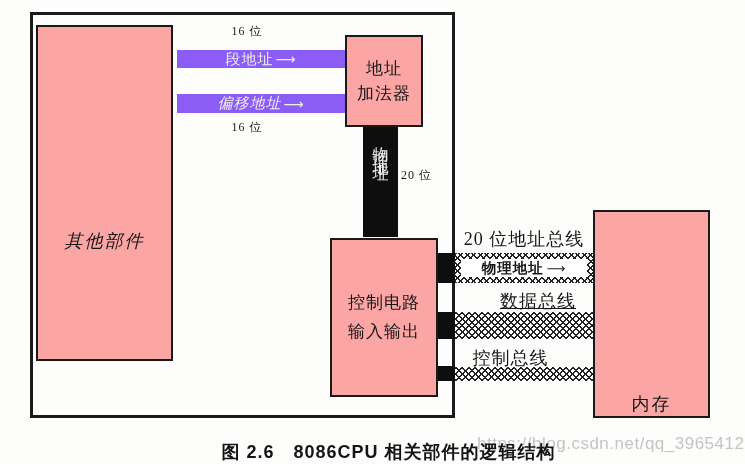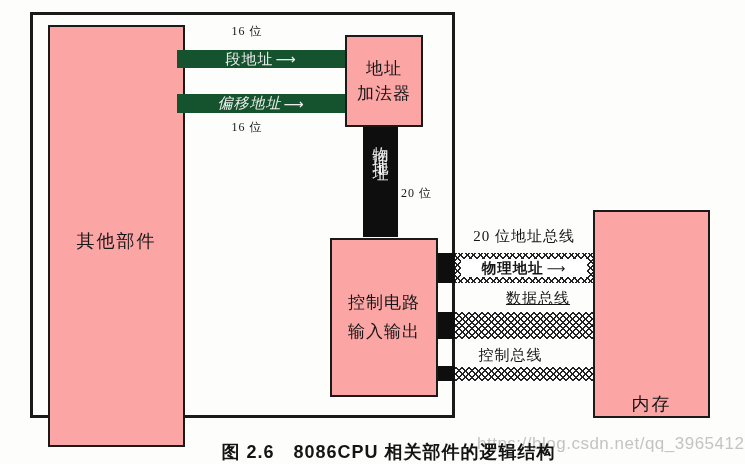--- a/index.html
+++ b/index.html
@@ -6,21 +6,21 @@
   .stage{
     position:relative;width:745px;height:464px;background:#fdfdfc;
     font-family:"Liberation Serif","DejaVu Serif",serif;color:#161616;overflow:hidden;
   }
   .abs{position:absolute;box-sizing:border-box;}
   
   .obox{border:3px solid #1a1a1a;background:transparent;}
   .nbox{border:2px solid #1a1a1a;background:#fca5a5;display:flex;align-items:center;justify-content:center;text-align:center;}
   .nbox .bl{display:block;}
   
-  .bar{background:#14532d;color:#ececec;display:flex;align-items:center;justify-content:center;
+  .bar{background:#8b5cf6;color:#ececec;display:flex;align-items:center;justify-content:center;
        font-size:15px;letter-spacing:1px;white-space:nowrap;}
   .bar .arrow{margin-left:2px;font-family:"DejaVu Sans",sans-serif;font-size:14px;}
   
   .vbar{background:#0e0e0e;color:#ececec;display:flex;flex-direction:column;align-items:center;
         justify-content:flex-start;padding-top:7px;}
   .vtext{writing-mode:vertical-rl;text-orientation:upright;font-size:16px;letter-spacing:6px;line-height:1;}
   .vbar .arrow{font-family:"DejaVu Sans",sans-serif;font-size:14px;margin-top:4px;color:#f2f2f2;}
   
   .hatch{
     background-color:#ffffff;
@@ -28,34 +28,34 @@
       repeating-linear-gradient(45deg,#242424 0 1.5px,transparent 1.5px 4.6px),
       repeating-linear-gradient(135deg,#242424 0 1.5px,transparent 1.5px 4.6px);
   }
   .bus-inner{position:absolute;left:6px;right:6px;top:6px;bottom:6px;background:#ffffff;
              display:flex;align-items:center;justify-content:center;font-size:14.5px;
              font-weight:600;letter-spacing:1px;white-space:nowrap;}
   .bus-inner .arrow{margin-left:3px;font-family:"DejaVu Sans",sans-serif;font-size:13px;font-weight:400;}
   .stub{background:#0e0e0e;}
   
   .lbl{font-size:12px;letter-spacing:1px;text-align:center;white-space:nowrap;}
-  .lbl-bus{font-size:15px;}
+  .lbl-bus{font-size:18px;}
   .caption{font-family:"Liberation Sans","DejaVu Sans",sans-serif;font-weight:700;font-size:18px;
            text-align:center;letter-spacing:1px;color:#141414;white-space:nowrap;}
   .watermark{font-family:"Liberation Sans","DejaVu Sans",sans-serif;font-size:17px;color:#c4c4c4;
              letter-spacing:0.5px;white-space:nowrap;}
 </style>
 </head>
 <body>
 
 <div class="stage">
 
   <div class="abs obox" style="left:30px;top:12px;width:425px;height:406px;"></div>
 
-  <div class="abs nbox" style="left:48px;top:25px;width:137px;height:422px;">
+  <div class="abs nbox" style="left:36px;top:25px;width:137px;height:336px;font-style:italic;">
     <span class="abs" style="left:0;right:0;top:202px;text-align:center;font-size:18px;letter-spacing:2px;">其他部件</span>
   </div>
 
   <div class="abs lbl" style="left:177px;top:23px;width:140px;">16 位</div>
 
   <div class="abs bar" style="left:177px;top:50px;width:168px;height:18px;">
     <span>段地址</span>
     <span class="arrow">⟶</span>
   </div>
 
@@ -71,21 +71,21 @@
       <span class="bl">地址</span>
       <span class="bl">加法器</span>
     </span>
   </div>
 
   <div class="abs vbar" style="left:363px;top:127px;width:35px;height:110px;">
     <span class="vtext">物理地址</span>
     <span class="arrow">↓</span>
   </div>
 
-  <div class="abs lbl" style="left:401px;top:185px;">20 位</div>
+  <div class="abs lbl" style="left:401px;top:167px;">20 位</div>
 
   <div class="abs nbox" style="left:330px;top:238px;width:108px;height:159px;font-size:17px;line-height:1.7;letter-spacing:1px;">
     <span>
       <span class="bl">控制电路</span>
       <span class="bl">输入输出</span>
     </span>
   </div>
 
   <div class="abs lbl lbl-bus" style="left:455px;top:227px;width:138px;">20 位地址总线</div>
 

